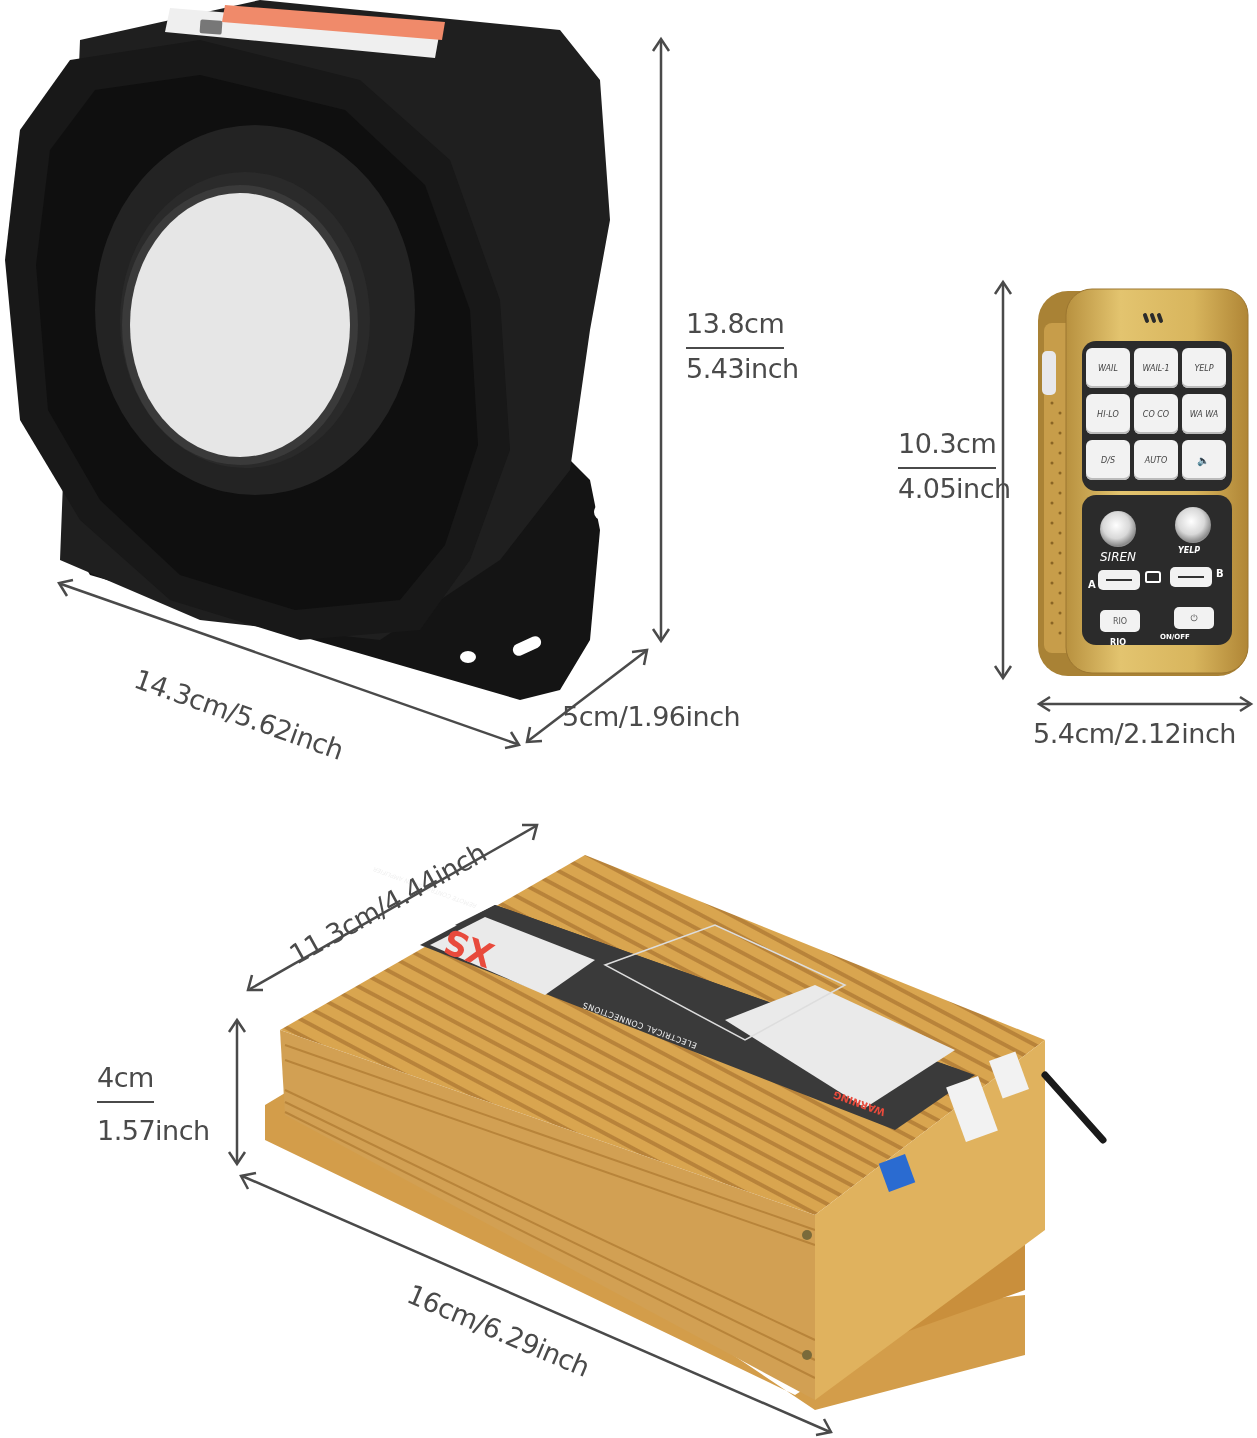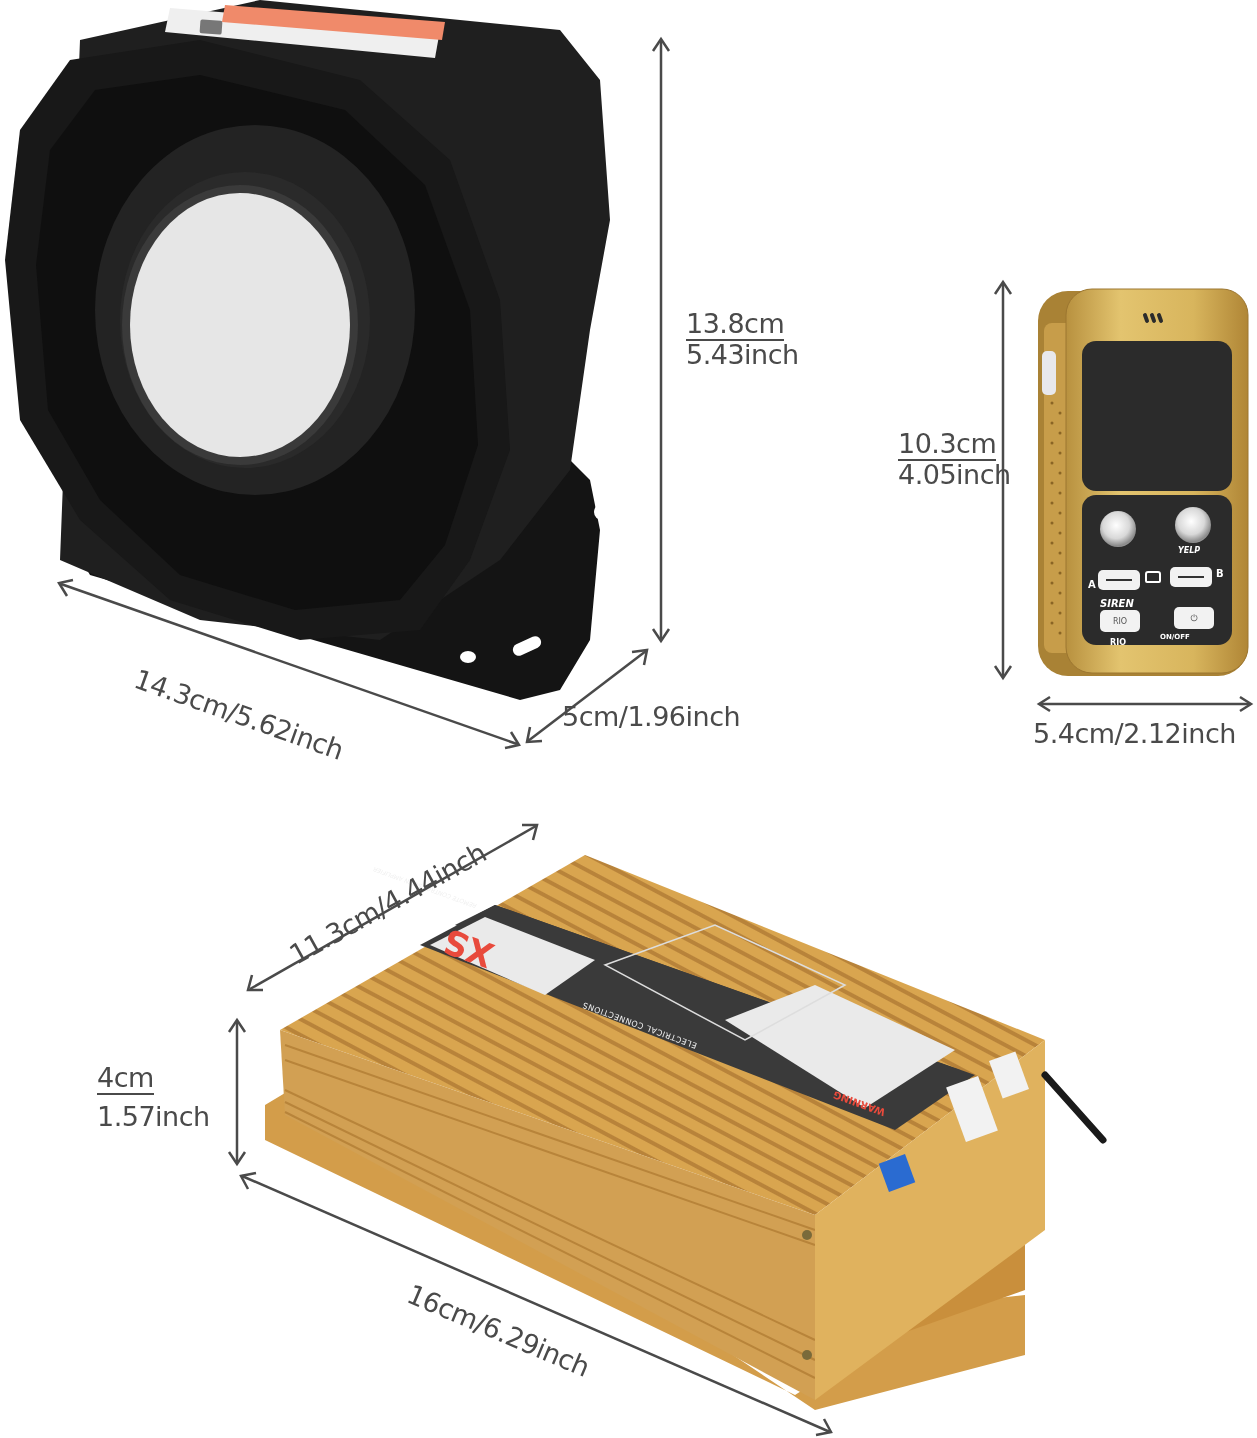--- a/index.html
+++ b/index.html
@@ -2,22 +2,22 @@
 <html><head>
 <meta charset="utf-8">
 <style>
   html, body { margin: 0; padding: 0; background: #ffffff; }
   body { width: 1257px; height: 1438px; position: relative; overflow: hidden;
          font-family: "DejaVu Sans", sans-serif; color: #4a4a4a; }
   .abs { position: absolute; }
   .dim-text { font-family: "DejaVu Sans", sans-serif; color: #4a4a4a; font-size: 27px;
               letter-spacing: -0.5px; white-space: nowrap; line-height: 1; }
   .frac { display: flex; flex-direction: column; align-items: flex-start; }
-  .frac .top { border-bottom: 2px solid #4a4a4a; padding-bottom: 2px; }
-  .frac .bot { padding-top: 0; }
+  .frac .top { border-bottom: 2px solid #4a4a4a; padding-bottom: 10px; }
+  .frac .bot { padding-top: 6px; }
   svg { display: block; }
 </style>
 </head>
 <body>
 
 <div class="abs" style="left:0; top:0; width:620px; height:700px;">
   <svg width="620" height="700" viewBox="0 0 620 700">
 
     <path d="M70 540 L110 520 L430 600 L560 450 L590 480 L600 530 L590 640 L560 690 L520 700 L90 575 Z" fill="#141414"></path>
     <ellipse cx="602" cy="512" rx="8" ry="8" fill="#ffffff"></ellipse>
@@ -112,24 +112,37 @@
       <rect x="114" y="30" width="4" height="10" rx="2" transform="rotate(-20 116 35)"></rect>
       <rect x="121" y="30" width="4" height="10" rx="2" transform="rotate(-20 123 35)"></rect>
       <rect x="128" y="30" width="4" height="10" rx="2" transform="rotate(-20 130 35)"></rect>
     </g>
 
     <rect x="52" y="58" width="150" height="150" rx="14" fill="#2b2b2b"></rect>
 
     <rect x="52" y="212" width="150" height="150" rx="14" fill="#2b2b2b"></rect>
   </svg>
 
+  <div class="abs" style="left:56px; top:65px; width:144px; height:138px; display:grid; grid-template-columns: repeat(3, 44px); grid-template-rows: repeat(3, 40px); column-gap:4px; row-gap:6px;">
+    <div style="background:#f2f2f2; border-radius:6px; box-shadow: inset 0 -2px 0 #bbb; display:flex; align-items:center; justify-content:center; font-size:8px; font-style:italic; color:#444;">WAIL</div>
+    <div style="background:#f2f2f2; border-radius:6px; box-shadow: inset 0 -2px 0 #bbb; display:flex; align-items:center; justify-content:center; font-size:8px; font-style:italic; color:#444;">WAIL-1</div>
+    <div style="background:#f2f2f2; border-radius:6px; box-shadow: inset 0 -2px 0 #bbb; display:flex; align-items:center; justify-content:center; font-size:8px; font-style:italic; color:#444;">YELP</div>
+    <div style="background:#f2f2f2; border-radius:6px; box-shadow: inset 0 -2px 0 #bbb; display:flex; align-items:center; justify-content:center; font-size:8px; font-style:italic; color:#444;">HI-LO</div>
+    <div style="background:#f2f2f2; border-radius:6px; box-shadow: inset 0 -2px 0 #bbb; display:flex; align-items:center; justify-content:center; font-size:8px; font-style:italic; color:#444;">CO CO</div>
+    <div style="background:#f2f2f2; border-radius:6px; box-shadow: inset 0 -2px 0 #bbb; display:flex; align-items:center; justify-content:center; font-size:8px; font-style:italic; color:#444;">WA WA</div>
+    <div style="background:#f2f2f2; border-radius:6px; box-shadow: inset 0 -2px 0 #bbb; display:flex; align-items:center; justify-content:center; font-size:8px; font-style:italic; color:#444;">D/S</div>
+    <div style="background:#f2f2f2; border-radius:6px; box-shadow: inset 0 -2px 0 #bbb; display:flex; align-items:center; justify-content:center; font-size:8px; font-style:italic; color:#444;">AUTO</div>
+    <div style="background:#f2f2f2; border-radius:6px; box-shadow: inset 0 -2px 0 #bbb; display:flex; align-items:center; justify-content:center; font-size:10px; color:#444;">
+      <span>🔈</span>
+    </div>
+  </div>
 
   <div class="abs" style="left:70px; top:228px; width:36px; height:36px; border-radius:50%; background:radial-gradient(circle at 45% 40%, #ffffff 0%, #d8d8d8 45%, #8a8a8a 70%, #cfcfcf 100%);"></div>
   <div class="abs" style="left:145px; top:224px; width:36px; height:36px; border-radius:50%; background:radial-gradient(circle at 45% 40%, #ffffff 0%, #d8d8d8 45%, #8a8a8a 70%, #cfcfcf 100%);"></div>
-  <div class="abs" style="left:70px; top:267px; font-size:10px; font-weight:bold; font-style:italic; color:#ffffff;margin-top:48px;">SIREN</div>
+  <div class="abs" style="left:70px; top:267px; font-size:12px; font-weight:normal; font-style:italic; color:#ffffff;">SIREN</div>
   <div class="abs" style="left:148px; top:263px; font-size:8px; font-weight:bold; font-style:italic; color:#ffffff;">YELP</div>
 
   <div class="abs" style="left:58px; top:296px; font-size:10px; font-weight:bold; color:#ffffff;">A</div>
   <div class="abs" style="left:68px; top:287px; width:42px; height:20px; background:#f2f2f2; border-radius:5px; display:flex; align-items:center; justify-content:center;">
     <div style="width:26px; height:2px; background:#333;"></div>
   </div>
   <div class="abs" style="left:115px; top:288px; width:16px; height:12px; border:2px solid #ffffff; border-radius:3px 3px 2px 2px; box-sizing:border-box;"></div>
   <div class="abs" style="left:140px; top:284px; width:42px; height:20px; background:#f2f2f2; border-radius:5px; display:flex; align-items:center; justify-content:center;">
     <div style="width:26px; height:2px; background:#333;"></div>
   </div>

